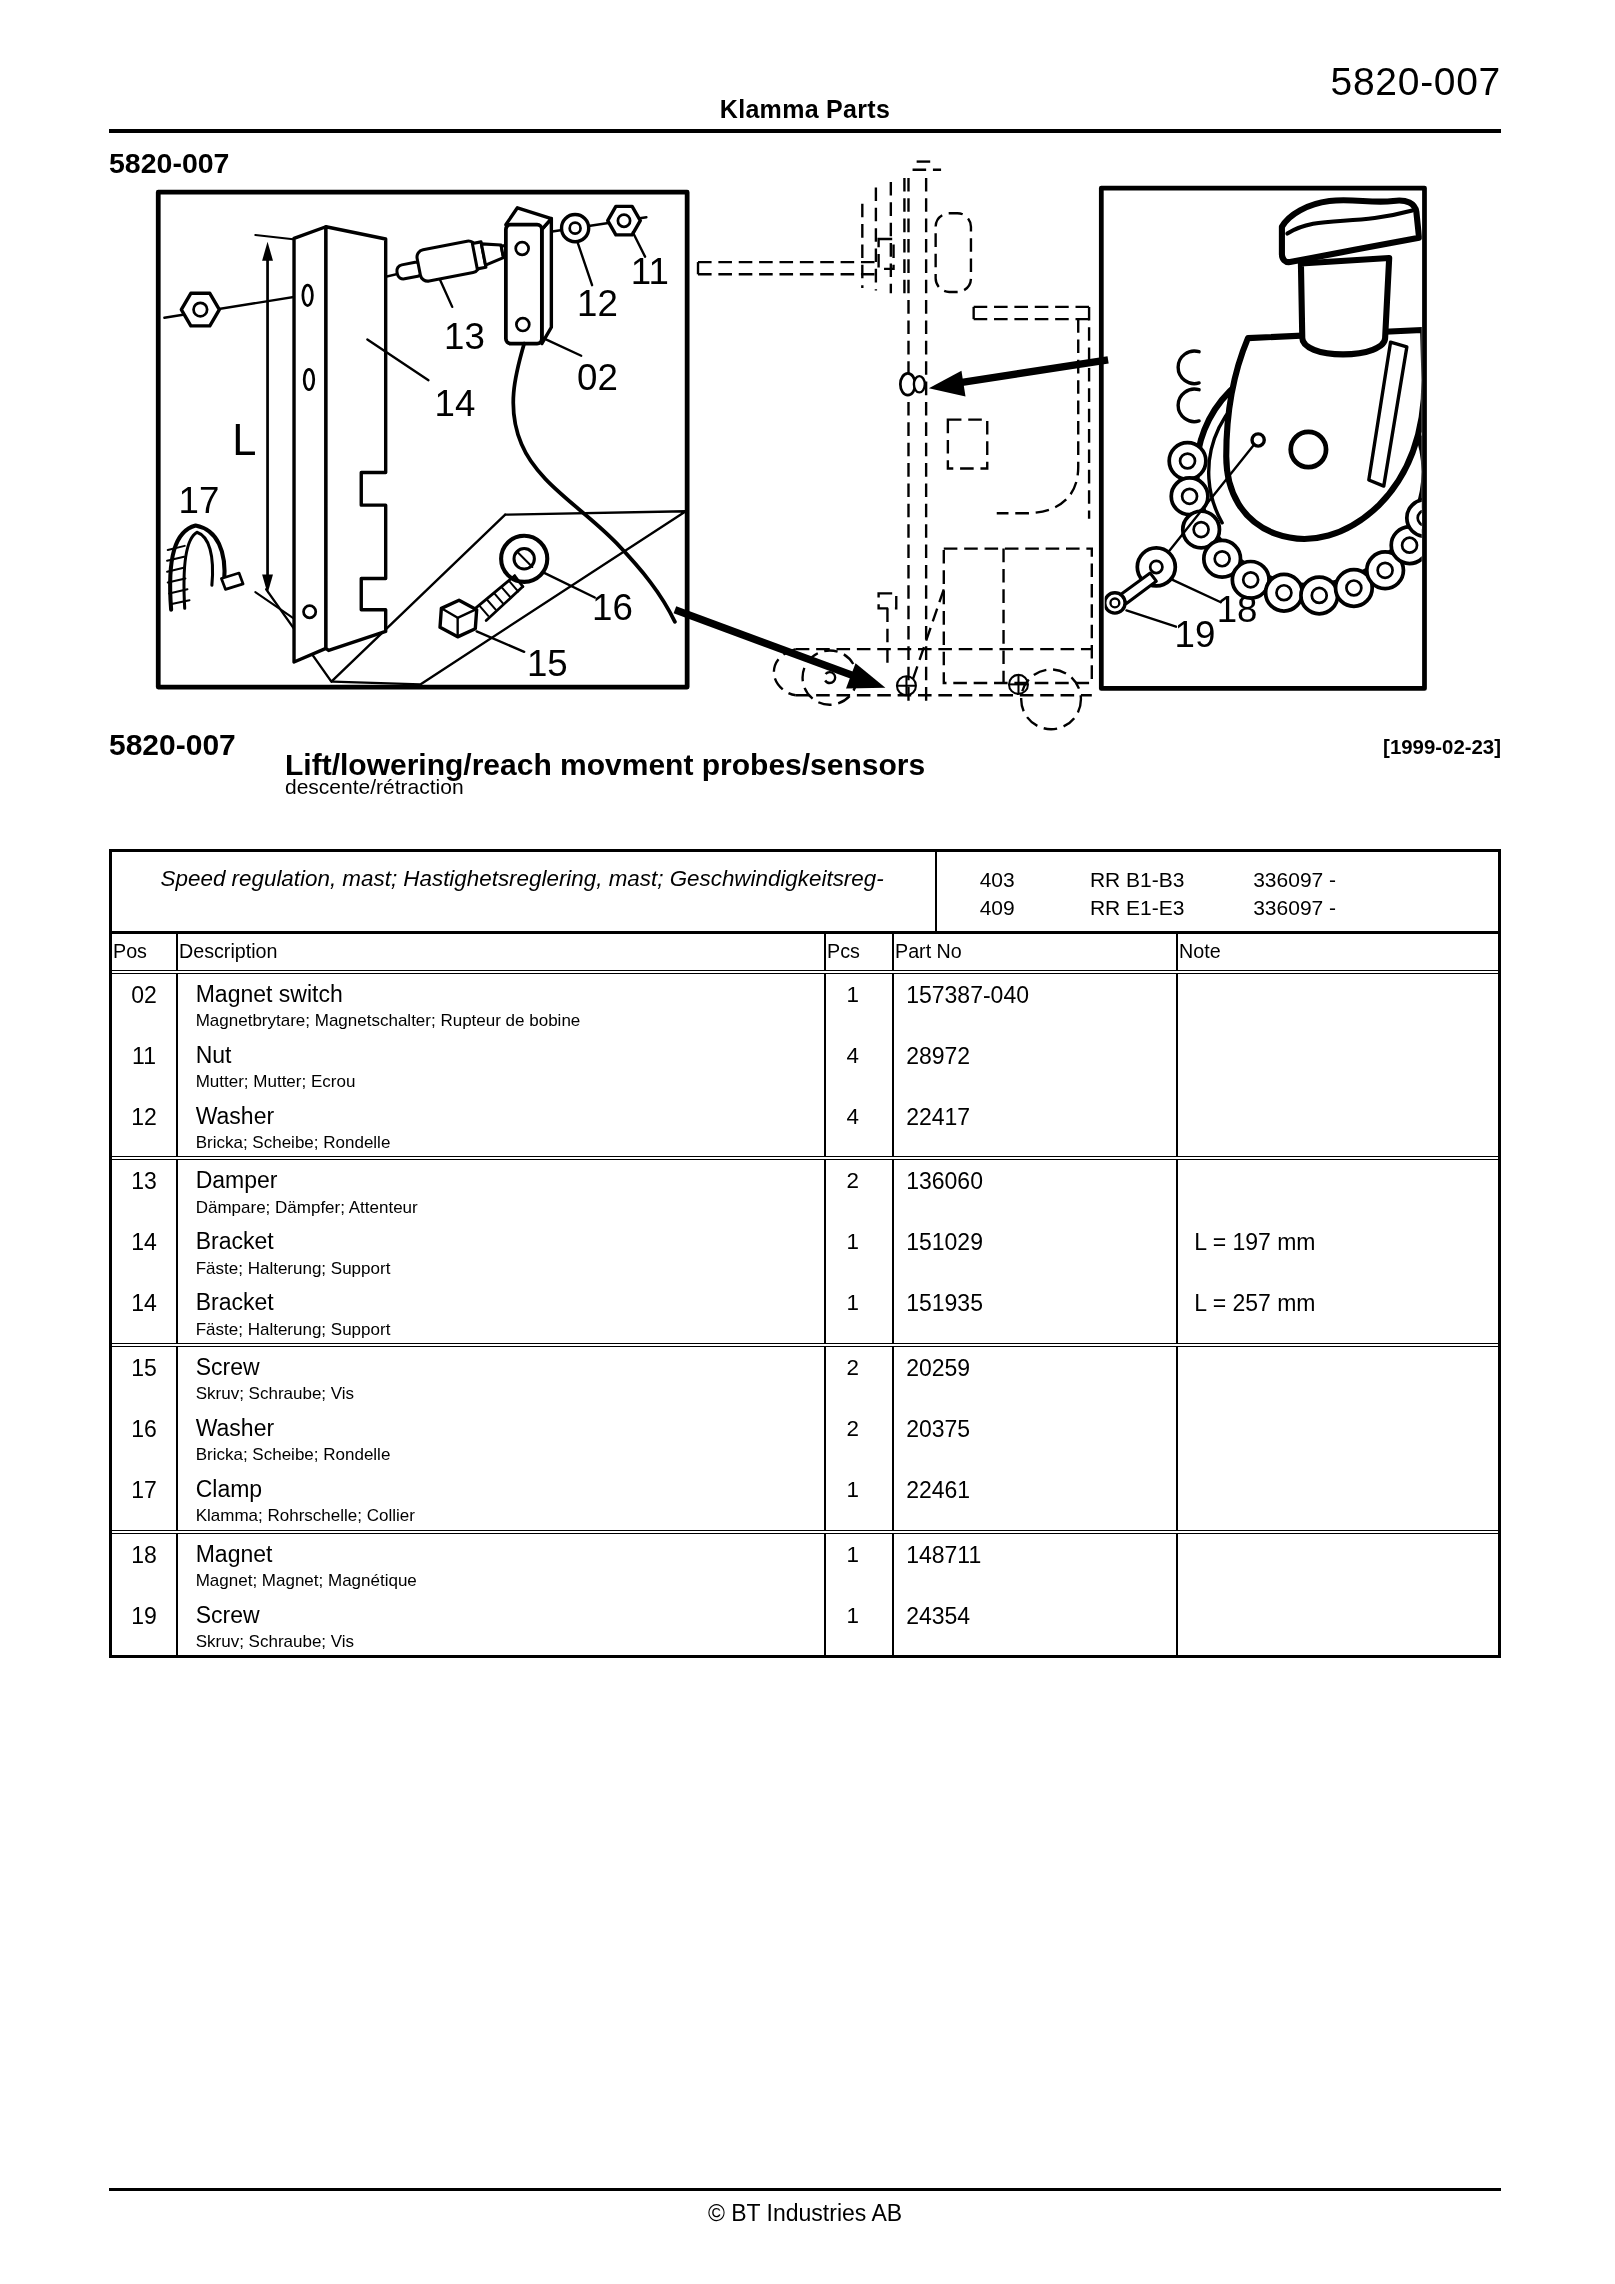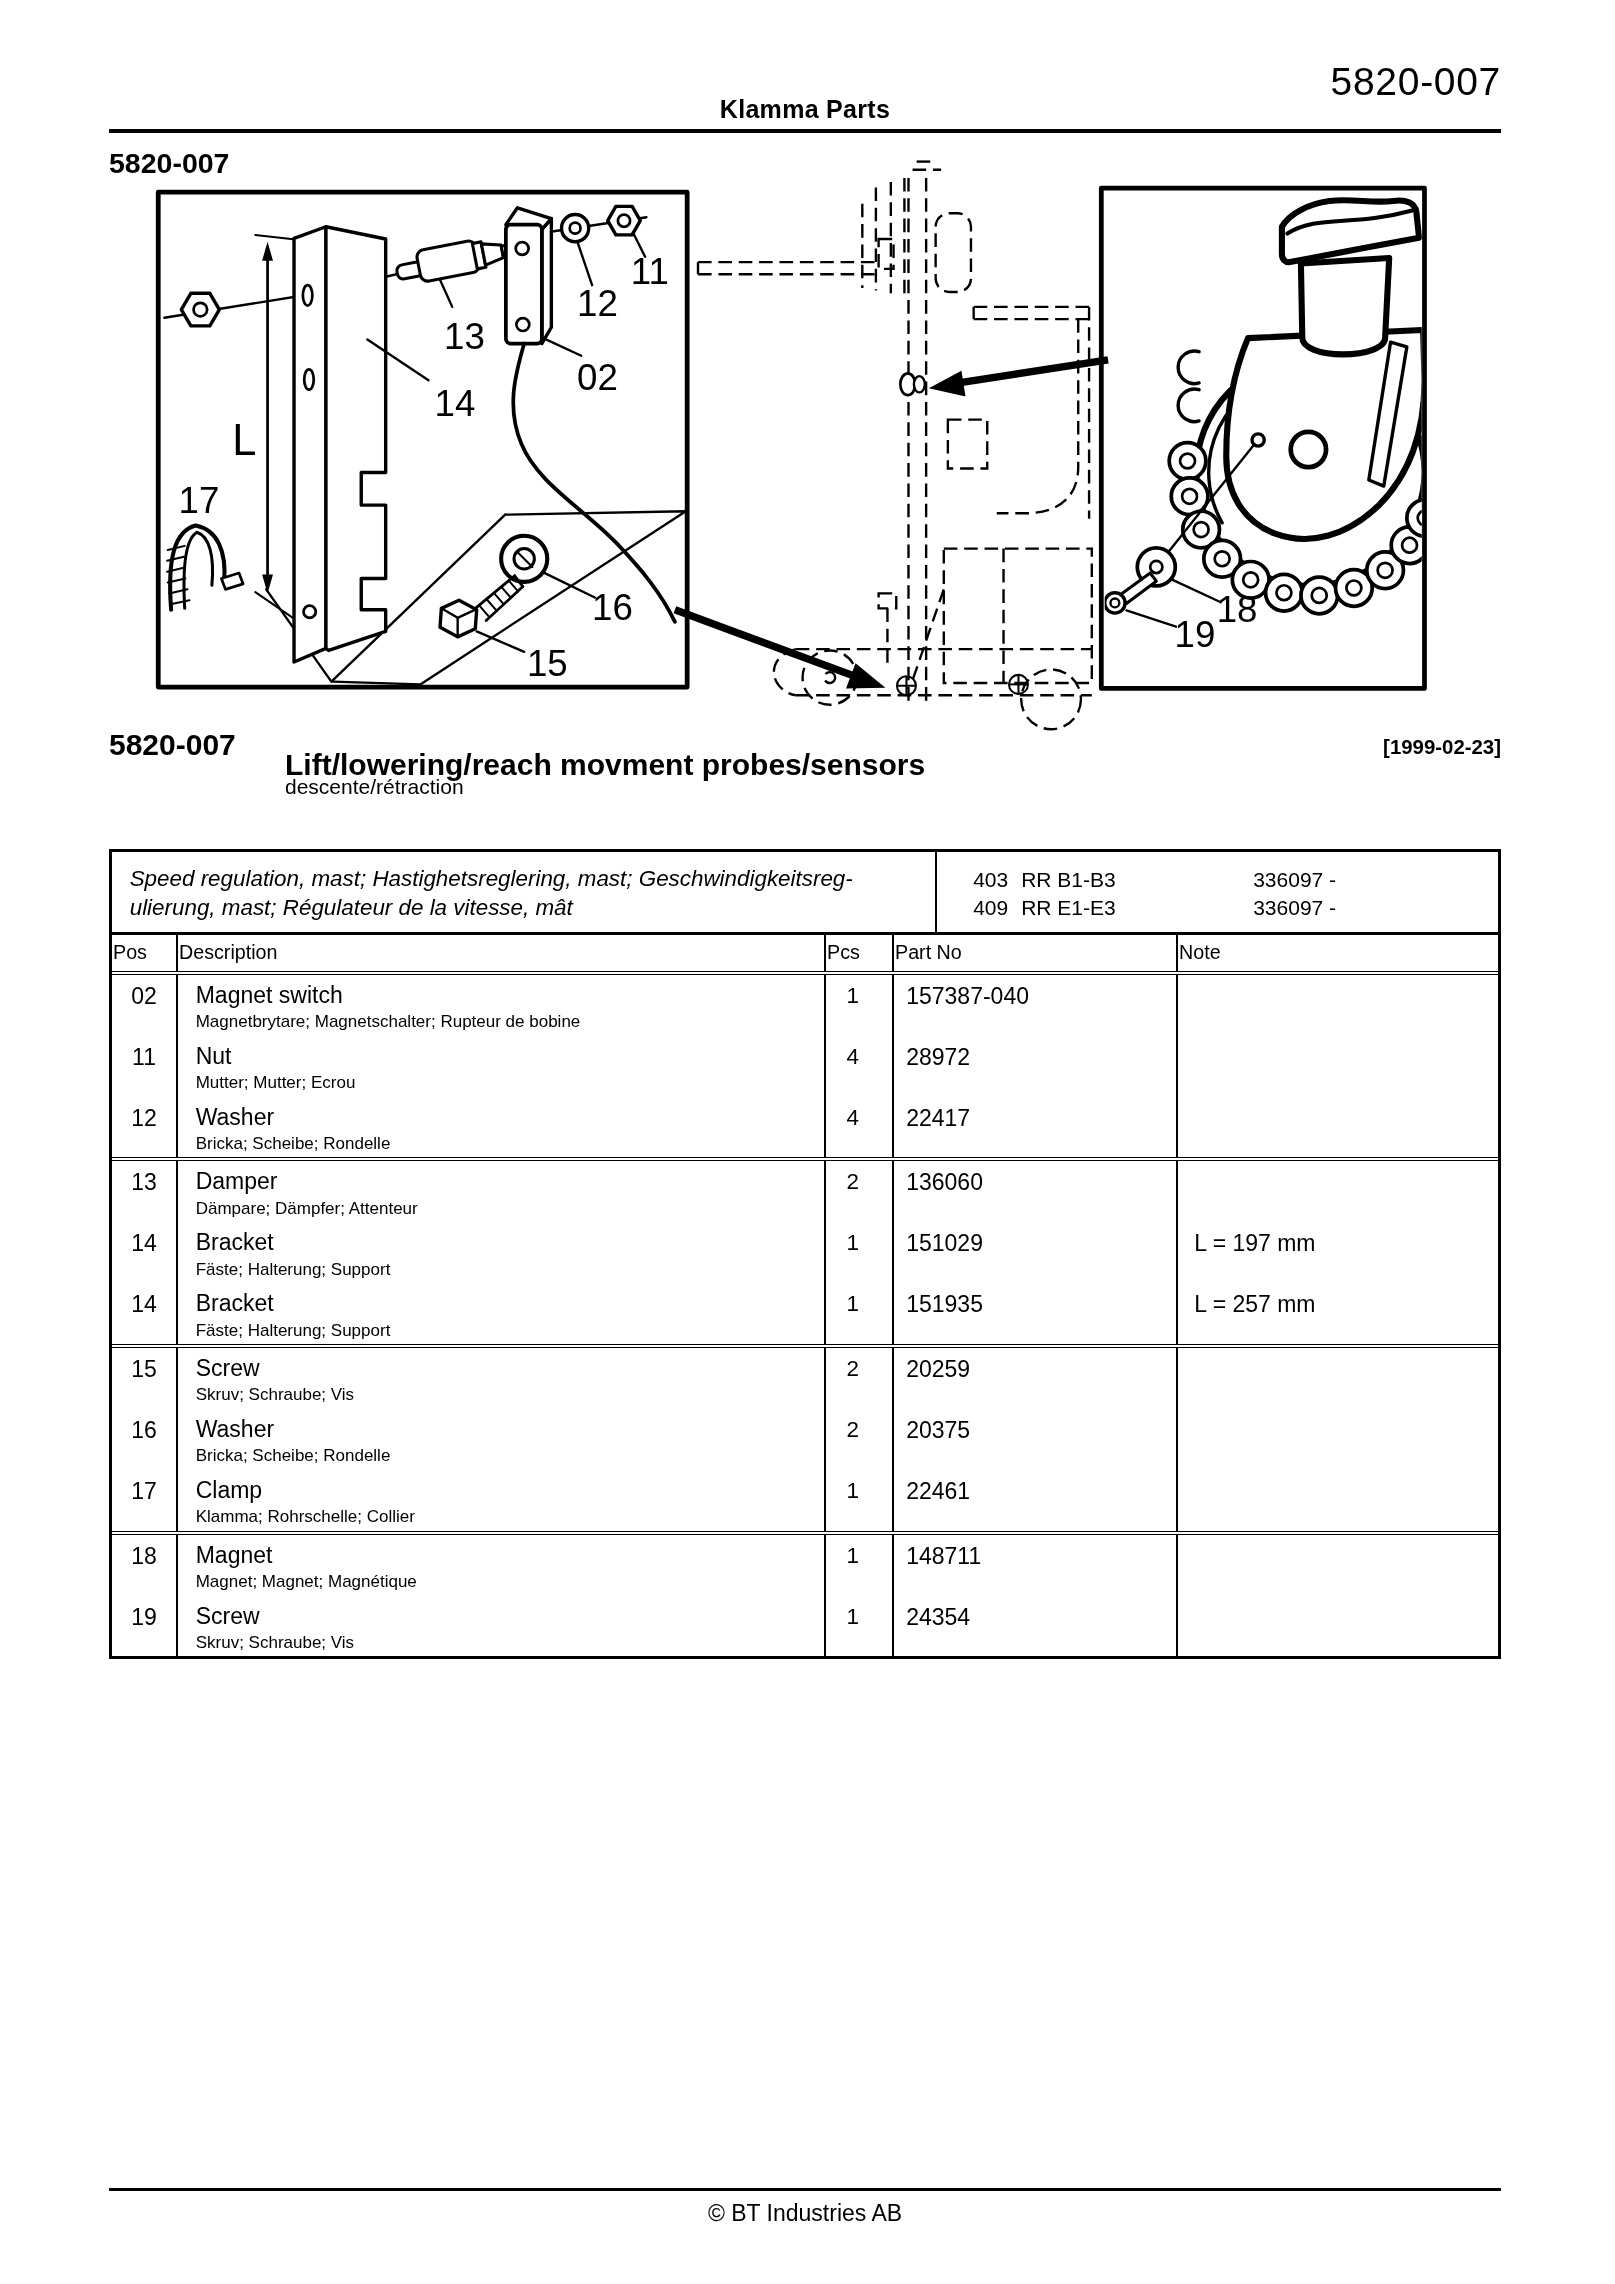--- a/index.html
+++ b/index.html
@@ -20,21 +20,21 @@
   
   .sec-code{left:109px;top:728px;font-size:30px;font-weight:bold;}
   .sec-title{left:285px;top:748px;font-size:30px;font-weight:bold;}
   .sec-date{right:115px;top:736px;font-size:20.4px;font-weight:bold;}
   .sec-sub{left:285px;top:771px;font-size:21px;line-height:31px;}
   
   .tbl-wrap{
     left:109px;top:849px;width:1392px;
     border:3.4px solid #000;box-sizing:border-box;background:#fff;
   }
-  .flag{display:flex;border-bottom:3.4px solid #000;}
+  .flag{display:flex;border-bottom:3.4px solid #000;text-align:center;}
   .flag-left{width:823px;box-sizing:border-box;padding:12.2px 20.4px 9.5px 17.7px;
     font-style:italic;font-size:22.4px;line-height:29px;}
   .flag-right{flex:1;border-left:2px solid #000;box-sizing:border-box;
     padding:13.6px 0 8.1px 12.2px;font-size:21px;line-height:28.5px;}
   .flag-row{display:flex;}
   .fr-code{width:48px;margin-left:24px;}
   .fr-series{width:232px;}
   table.parts{border-collapse:collapse;width:100%;table-layout:fixed;}
   table.parts th, table.parts td{box-sizing:border-box;}
   th.c2,th.c3,th.c4,th.c5,td.c2,td.c3,td.c4,td.c5{border-left:2px solid #000;border-radius:9px;}
@@ -319,21 +319,20 @@
   <div class="abs sec-title">Lift/lowering/reach movment probes/sensors</div>
   <div class="abs sec-date">[1999-02-23]</div>
   <div class="abs sec-sub">
     <div>descente/rétraction</div>
   </div>
 
   <div class="abs tbl-wrap">
     <div class="flag">
       <div class="flag-left">
         <div>Speed regulation, mast; Hastighetsreglering, mast; Geschwindigkeitsreg-</div>
-        <div>ulierung, mast; Régulateur de la vitesse, mât</div>
       </div>
       <div class="flag-right">
         <div class="flag-row">
           <span class="fr-code">403</span>
           <span class="fr-series">RR B1-B3</span>
           <span class="fr-serial">336097 -</span>
         </div>
         <div class="flag-row">
           <span class="fr-code">409</span>
           <span class="fr-series">RR E1-E3</span>

